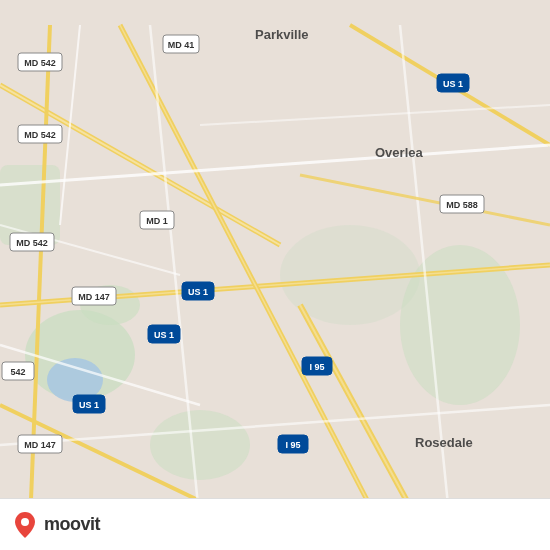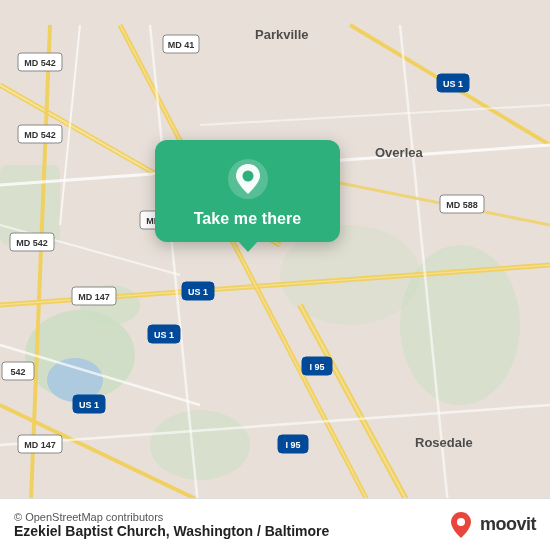--- a/index.html
+++ b/index.html
@@ -209,38 +209,22 @@
     <rect x="278" y="410" width="30" height="18" rx="4" fill="#004a99" stroke="#004a99" stroke-width="1"></rect>
     <text x="293" y="423" font-family="Arial" font-size="9" font-weight="bold" fill="white" text-anchor="middle">I 95</text>
 
     <rect x="440" y="170" width="44" height="18" rx="3" fill="white" stroke="#888" stroke-width="1"></rect>
     <text x="462" y="183" font-family="Arial" font-size="9" font-weight="bold" fill="#333" text-anchor="middle">MD 588</text>
 
     <rect x="2" y="337" width="32" height="18" rx="3" fill="white" stroke="#888" stroke-width="1"></rect>
     <text x="18" y="350" font-family="Arial" font-size="9" font-weight="bold" fill="#333" text-anchor="middle">542</text>
   </svg>
 
-  <div id="popup-card">
-
-    <svg id="location-pin-icon" viewBox="0 0 42 42" xmlns="http://www.w3.org/2000/svg">
-      <circle cx="21" cy="21" r="20" fill="rgba(255,255,255,0.2)"></circle>
-
-      <path d="M21 6 C14 6 9 11 9 18 C9 25 21 36 21 36 C21 36 33 25 33 18 C33 11 28 6 21 6 Z" fill="white" opacity="0.95"></path>
-      <circle cx="21" cy="18" r="5.5" fill="#2db07c"></circle>
-    </svg>
-    <button id="take-me-there-btn">Take me there</button>
-  </div>
 
   <div id="bottom-bar">
-    <div id="bottom-left">
-      <div>
-        <div id="copyright-text">© OpenStreetMap contributors</div>
-        <div id="location-title">Ezekiel Baptist Church, Washington / Baltimore</div>
-      </div>
-    </div>
     <div id="moovit-logo">
       <svg width="22" height="28" viewBox="0 0 22 28" xmlns="http://www.w3.org/2000/svg">
         <path d="M11 1 C5 1 1 6 1 11 C1 18 11 27 11 27 C11 27 21 18 21 11 C21 6 17 1 11 1 Z" fill="#e8453c"></path>
         <circle cx="11" cy="11" r="4" fill="white"></circle>
       </svg>
       <span id="moovit-text">moovit</span>
     </div>
   </div>
 </div>
 

